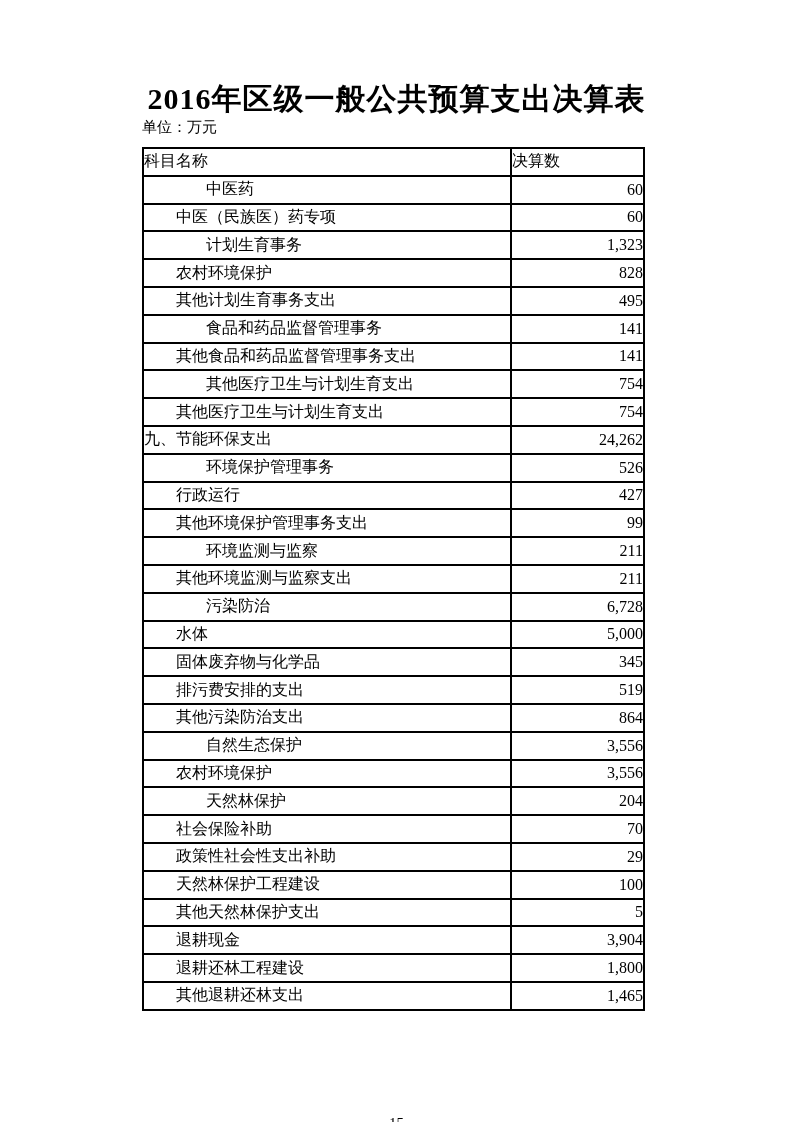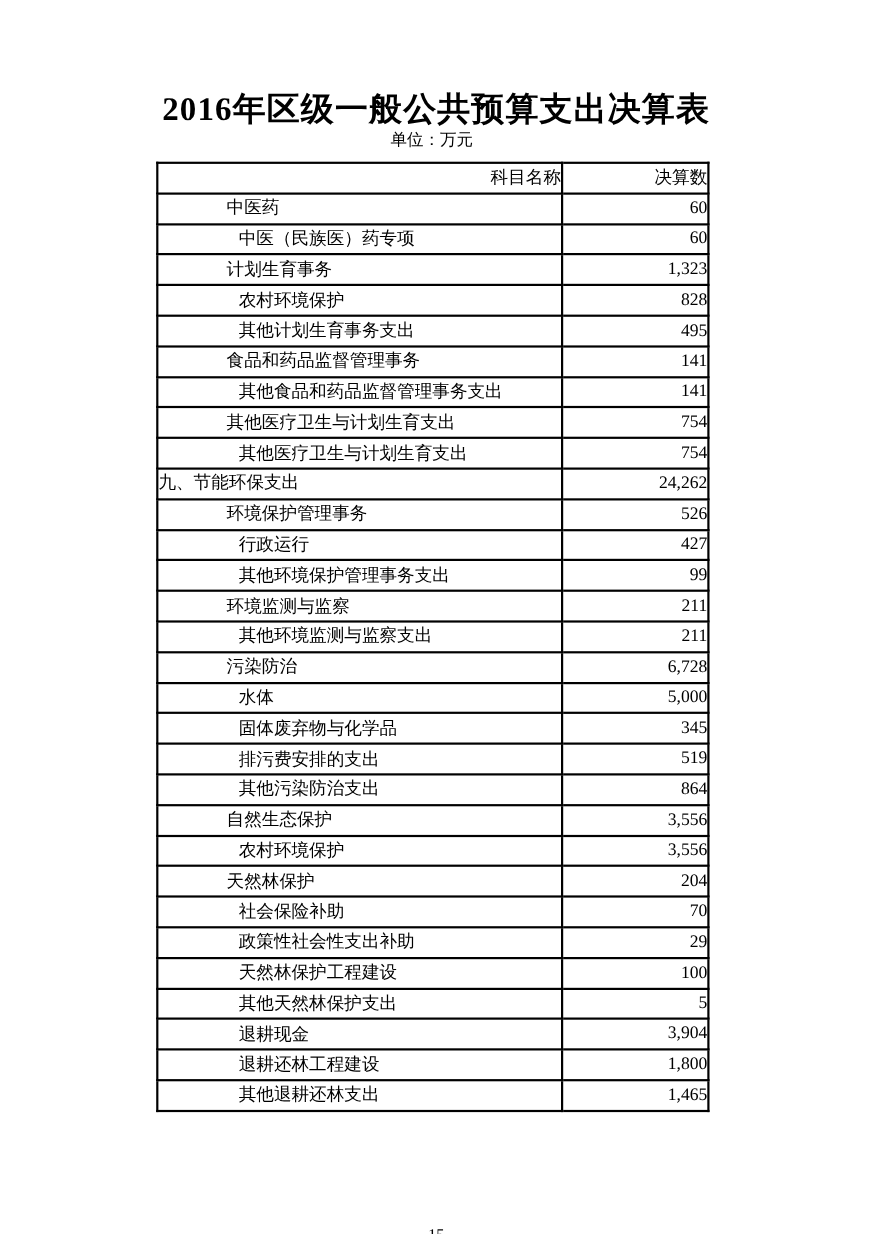--- a/index.html
+++ b/index.html
@@ -24,21 +24,21 @@
     text-align: center;
     font-size: 30px;
     font-weight: bold;
     letter-spacing: 1px;
   }
   .unit {
     position: absolute;
     top: 102px;
     left: 137px;
     width: 501px;
-    text-align: center;
+    text-align: left;
     font-size: 15px;
   }
   table.budget {
     position: absolute;
     top: 131px;
     left: 137px;
     width: 501px;
     border-collapse: collapse;
     table-layout: fixed;
   }
@@ -46,24 +46,24 @@
   table.budget td {
     border: 2px solid #000000;
     height: 27.8px;
     font-size: 16px;
     font-weight: normal;
     padding: 0;
     overflow: hidden;
     white-space: nowrap;
     vertical-align: middle;
   }
-  table.budget th { text-align: right; }
+  table.budget th { text-align: left; }
   td.name { text-align: left; padding-left: 5px; }
   td.name.indent-1 { padding-left: 62px; }
-  td.name.indent-2 { padding-left: 73px; }
+  td.name.indent-2 { padding-left: 32px; }
   td.value { text-align: right; padding-right: 5px; }
   .pagenum {
     position: absolute;
     top: 1099px;
     left: 0;
     width: 100%;
     text-align: center;
     font-size: 15px;
   }
 </style>

